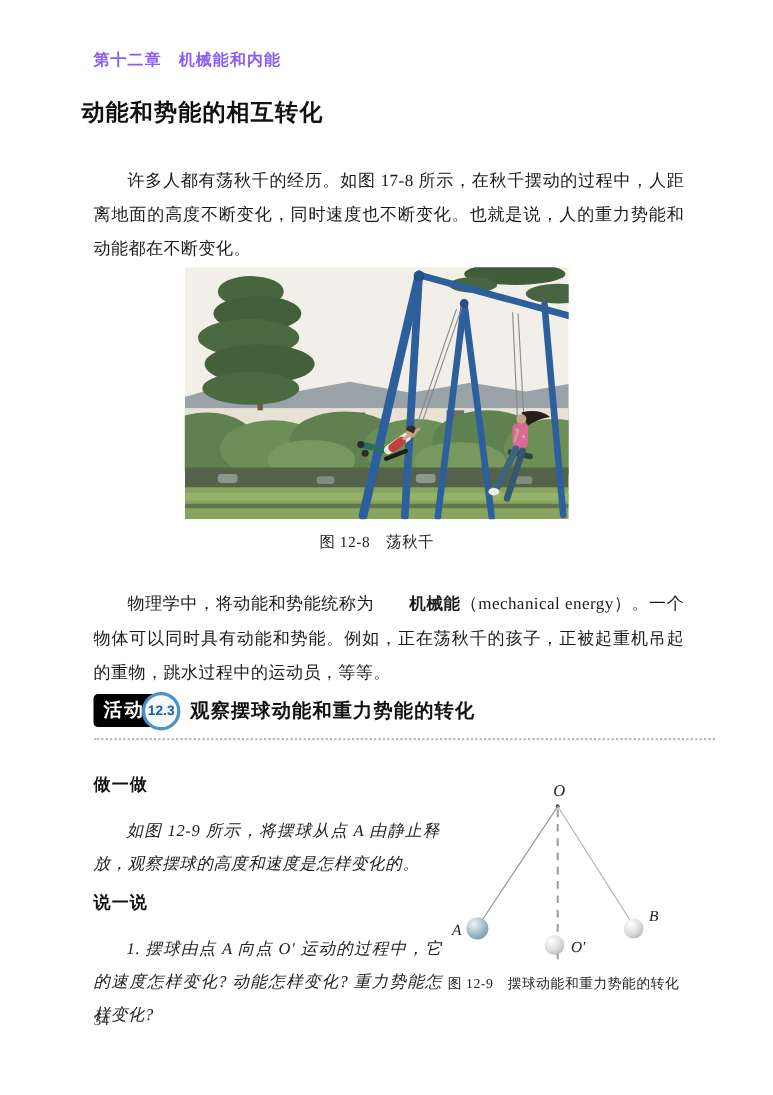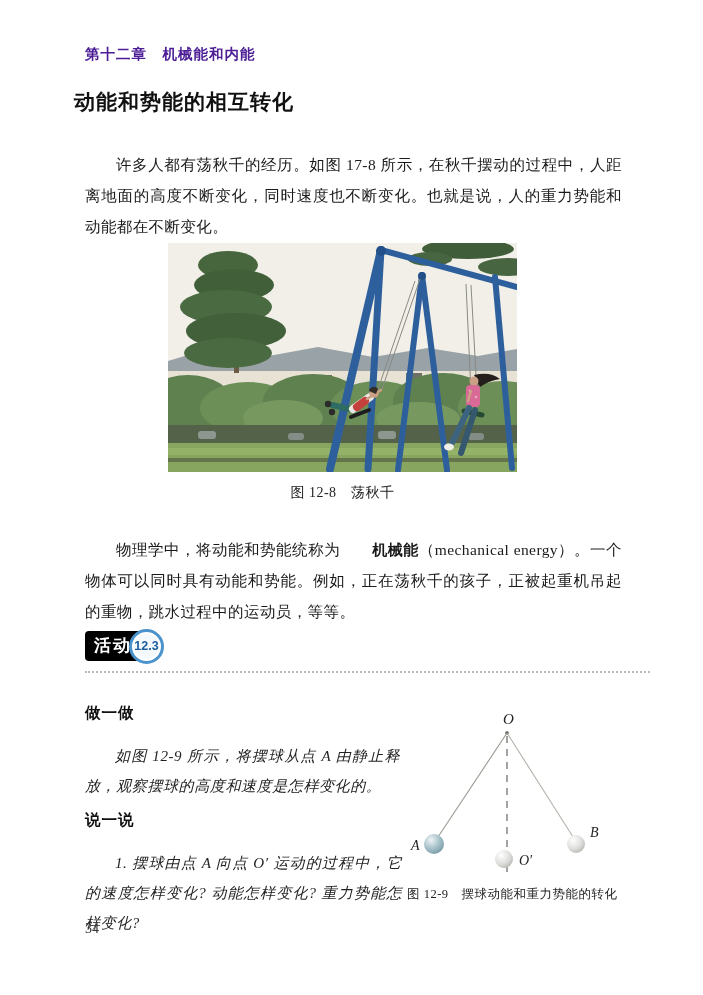--- a/index.html
+++ b/index.html
@@ -1,18 +1,18 @@
 <!DOCTYPE html>
 <html><head>
 <meta charset="utf-8">
 <style>
   html,body{margin:0;padding:0;background:#ffffff;}
   body{width:703px;height:995px;position:relative;font-family:"Liberation Serif","DejaVu Serif",serif;color:#1a1a1a;overflow:hidden;}
   .abs{position:absolute;}
-  .chapter-header{left:85px;top:45px;font-size:14.5px;letter-spacing:1px;color:#4c1d95;font-weight:bold;}
+  .chapter-header{left:85px;top:45px;font-size:14.5px;letter-spacing:1px;color:#8b5cf6;font-weight:bold;}
   .section-title{left:74px;top:88px;font-size:21px;font-weight:bold;font-family:Liberation Mono, monospace;letter-spacing:1px;color:#111;}
   .body-para{width:537px;font-size:15.5px;line-height:31px;text-align:justify;text-indent:2em;letter-spacing:0.4px;}
   #para1{left:85px;top:133px;}
   #para2{left:85px;top:518px;}
   .photo-wrap{left:168px;top:243px;width:349px;height:229px;}
   .fig-caption{font-size:14px;color:#222;letter-spacing:0.5px;}
   #fig8-caption{left:168px;top:484px;width:349px;text-align:center;}
   .activity-row{left:85px;top:629px;width:565px;height:36px;}
   .badge-rect{position:absolute;left:0;top:2px;width:66px;height:30px;background:#000000;border-radius:4px;color:#fff;font-family:"Liberation Sans","DejaVu Sans",sans-serif;font-weight:bold;font-size:17px;line-height:30px;text-align:left;padding-left:9px;box-sizing:border-box;letter-spacing:2px;}
   .badge-circle{position:absolute;left:44px;top:0;width:29px;height:29px;background:#f4f9fd;border:3px solid #4a93cc;border-radius:50%;box-shadow:0 0 0 2px #fff inset;color:#1d5e9e;font-family:"Liberation Sans","DejaVu Sans",sans-serif;font-weight:bold;font-size:12.5px;line-height:29px;text-align:center;}
@@ -122,20 +122,21 @@
   </svg>
 </div>
 
 <div class="abs fig-caption" id="fig8-caption">图 12-8　荡秋千</div>
 
 <p class="abs body-para" id="para2"><span>物理学中，将动能和势能统称为</span><span class="bold-term">机械能</span><span>（mechanical energy）。一个物体可以同时具有动能和势能。例如，正在荡秋千的孩子，正被起重机吊起的重物，跳水过程中的运动员，等等。</span></p>
 
 <div class="abs activity-row">
   <div class="badge-rect">活动</div>
   <div class="badge-circle">12.3</div>
+  <div class="activity-title">观察摆球动能和重力势能的转化</div>
 </div>
 
 <div class="abs dotted-sep"></div>
 
 <div class="abs sub-heading" id="do-heading">做一做</div>
 <p class="abs kai-text" id="do-text">如图 12-9 所示，将摆球从点 A 由静止释放，观察摆球的高度和速度是怎样变化的。</p>
 
 <div class="abs sub-heading" id="say-heading">说一说</div>
 <p class="abs kai-text" id="say-text">1. 摆球由点 A 向点 O′ 运动的过程中，它的速度怎样变化? 动能怎样变化? 重力势能怎样变化?</p>
 

